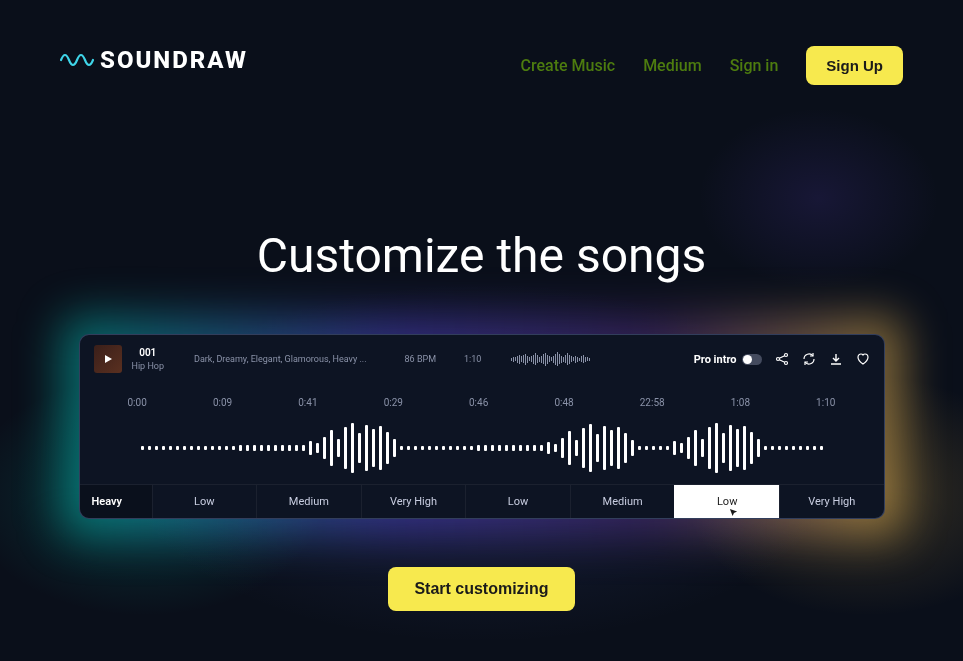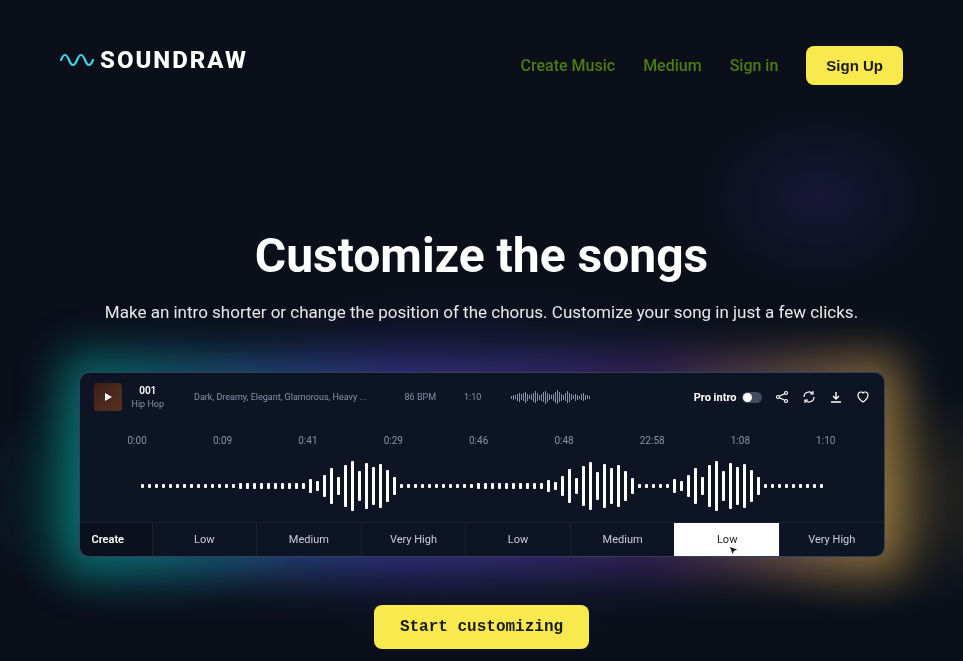--- a/index.html
+++ b/index.html
@@ -7,21 +7,21 @@
 .bg-glow{position:absolute;inset:0;background:radial-gradient(ellipse 600px 300px at 50% 70%,rgba(100,130,255,0.15),transparent 60%),radial-gradient(ellipse 300px 200px at 15% 75%,rgba(0,200,180,0.2),transparent 60%),radial-gradient(ellipse 300px 200px at 90% 75%,rgba(255,200,80,0.18),transparent 60%),radial-gradient(ellipse 200px 150px at 85% 30%,rgba(120,80,255,0.12),transparent 60%);pointer-events:none;}
 .header{display:flex;align-items:flex-start;padding:20px 60px;position:relative;z-index:10;margin-top:26px;}
 .logo{display:flex;align-items:center;gap:6px;margin-right:24px;}
 .logo-wave{width:34px;height:28px;}
 .logo-text{font-size:24px;font-weight:800;letter-spacing:2px;color:#fff;}
 .nav{display:flex;align-items:center;gap:28px;margin-left:auto;}
 .nav-link{color:#4d7c0f;font-size:16px;font-weight:500;cursor:pointer;}
 .signup-btn{background:#f7e94e;color:#1a1a1a;font-weight:700;font-size:15px;padding:11px 20px;border-radius:8px;cursor:pointer;border:none;}
 .main{text-align:center;padding:100px 0 0;position:relative;z-index:5;}
 .eyebrow{font-size:15px;font-weight:600;letter-spacing:2px;background:linear-gradient(90deg,#b85fc7,#7b6ef0,#5ba8e8,#5ed8c8,#8de08c,#d4d860);-webkit-background-clip:text;background-clip:text;color:transparent;}
-.headline{font-size:48px;font-weight:700;margin-top:22px;color:#fff;}
+.headline{font-size:48px;font-weight:400;margin-top:22px;color:#fff;}
 .subhead{font-size:17px;margin-top:18px;color:#e8e8e8;}
 .editor-wrap{margin:50px auto 0;width:806px;position:relative;}
 .editor-glow{position:absolute;inset:-18px;border-radius:18px;background:linear-gradient(90deg,rgba(0,200,180,0.5),rgba(100,80,255,0.4) 40%,rgba(120,60,180,0.35) 70%,rgba(255,200,80,0.5));filter:blur(22px);z-index:-1;}
 .editor{background:#0d1423;border:1px solid rgba(120,140,200,0.35);border-radius:10px;overflow:hidden;}
 .track-header{display:flex;align-items:center;padding:10px 14px;gap:10px;font-size:10px;}
 .thumb{width:28px;height:28px;background:linear-gradient(135deg,#3a1f1a,#5a3020);border-radius:3px;position:relative;display:flex;align-items:center;justify-content:center;}
 .play-tri{width:0;height:0;border-left:7px solid #fff;border-top:4px solid transparent;border-bottom:4px solid transparent;margin-left:2px;}
 .track-meta{display:flex;flex-direction:column;gap:3px;}
 .track-id{font-size:10px;font-weight:600;}
 .track-genre{font-size:9px;color:#8a92a8;}
@@ -38,21 +38,21 @@
 .timeline{padding:14px 48px 4px;}
 .time-marks{display:flex;justify-content:space-between;font-size:10px;color:#8a92a8;}
 .waveform{display:flex;align-items:center;justify-content:center;gap:4px;padding:14px 48px;height:72px;}
 .waveform span{width:3px;background:#fff;border-radius:1px;display:block;}
 .energy-row{display:flex;border-top:1px solid rgba(255,255,255,0.06);}
 .energy-label{width:72px;padding:10px 0 10px 12px;font-size:11px;font-weight:600;text-align:left;background:rgba(0,0,0,0.18);}
 .energy-segs{flex:1;display:flex;}
 .energy-seg{flex:1;padding:10px 0;font-size:11px;text-align:center;border-left:1px solid rgba(255,255,255,0.06);color:#c8cde0;cursor:pointer;position:relative;}
 .energy-seg.active{background:#fff;color:#1a1a1a;}
 .cursor-icon{position:absolute;bottom:2px;left:52%;width:9px;height:9px;}
-.cta{margin:48px auto 0;background:#f7e94e;color:#1a1a1a;font-weight:700;font-size:16px;padding:13px 26px;border-radius:8px;cursor:pointer;border:none;display:inline-block;font-family:Liberation Mono, monospace;}
+.cta{margin:48px auto 0;background:#f7e94e;color:#1a1a1a;font-weight:700;font-size:16px;padding:13px 26px;border-radius:8px;cursor:pointer;border:none;display:inline-block;}
 </style>
 </head>
 <body>
 <div class="bg-glow"></div>
 
 <header class="header">
   <div class="logo">
     <svg class="logo-wave" viewBox="0 0 34 28">
         <path d="M1 14 Q5 4 9 14 T17 14 T25 14 T33 14" stroke="#3fd4e8" stroke-width="2.2" fill="none" stroke-linecap="round"></path>
       </svg>
@@ -61,21 +61,20 @@
   <nav class="nav">
     <span class="nav-link">Create Music</span>
     <span class="nav-link">Medium</span>
     <span class="nav-link">Sign in</span>
     <button class="signup-btn">Sign Up</button>
   </nav>
 </header>
 
 <main class="main">
   <h1 class="headline">Customize the songs</h1>
-  <p class="subhead">Make an intro shorter or change the position of the chorus. Customize your song in just a few clicks.</p>
 
   <div class="editor-wrap">
     <div class="editor-glow"></div>
     <div class="editor">
       <div class="track-header">
         <div class="thumb">
           <div class="play-tri"></div>
         </div>
         <div class="track-meta">
           <span class="track-id">001</span>
@@ -264,21 +263,21 @@
           <span style="height: 4px;"></span>
           <span style="height: 4px;"></span>
           <span style="height: 4px;"></span>
           <span style="height: 4px;"></span>
           <span style="height: 4px;"></span>
           <span style="height: 4px;"></span>
           <span style="height: 4px;"></span>
           <span style="height: 4px;"></span>
         </div>
       <div class="energy-row">
-        <div class="energy-label">Create</div>
+        <div class="energy-label">Heavy</div>
         <div class="energy-segs" id="energy-segs">
             <div class="energy-seg">Low</div>
             <div class="energy-seg">Medium</div>
             <div class="energy-seg">Very High</div>
             <div class="energy-seg">Low</div>
             <div class="energy-seg">Medium</div>
             <div class="energy-seg active">Low<span class="cursor-icon"><svg viewBox="0 0 10 10">
                   <path d="M1 1 L4 9 L5.5 5.5 L9 4 Z" fill="#1a1a1a"></path>
                 </svg></span></div>
             <div class="energy-seg">Very High</div>

